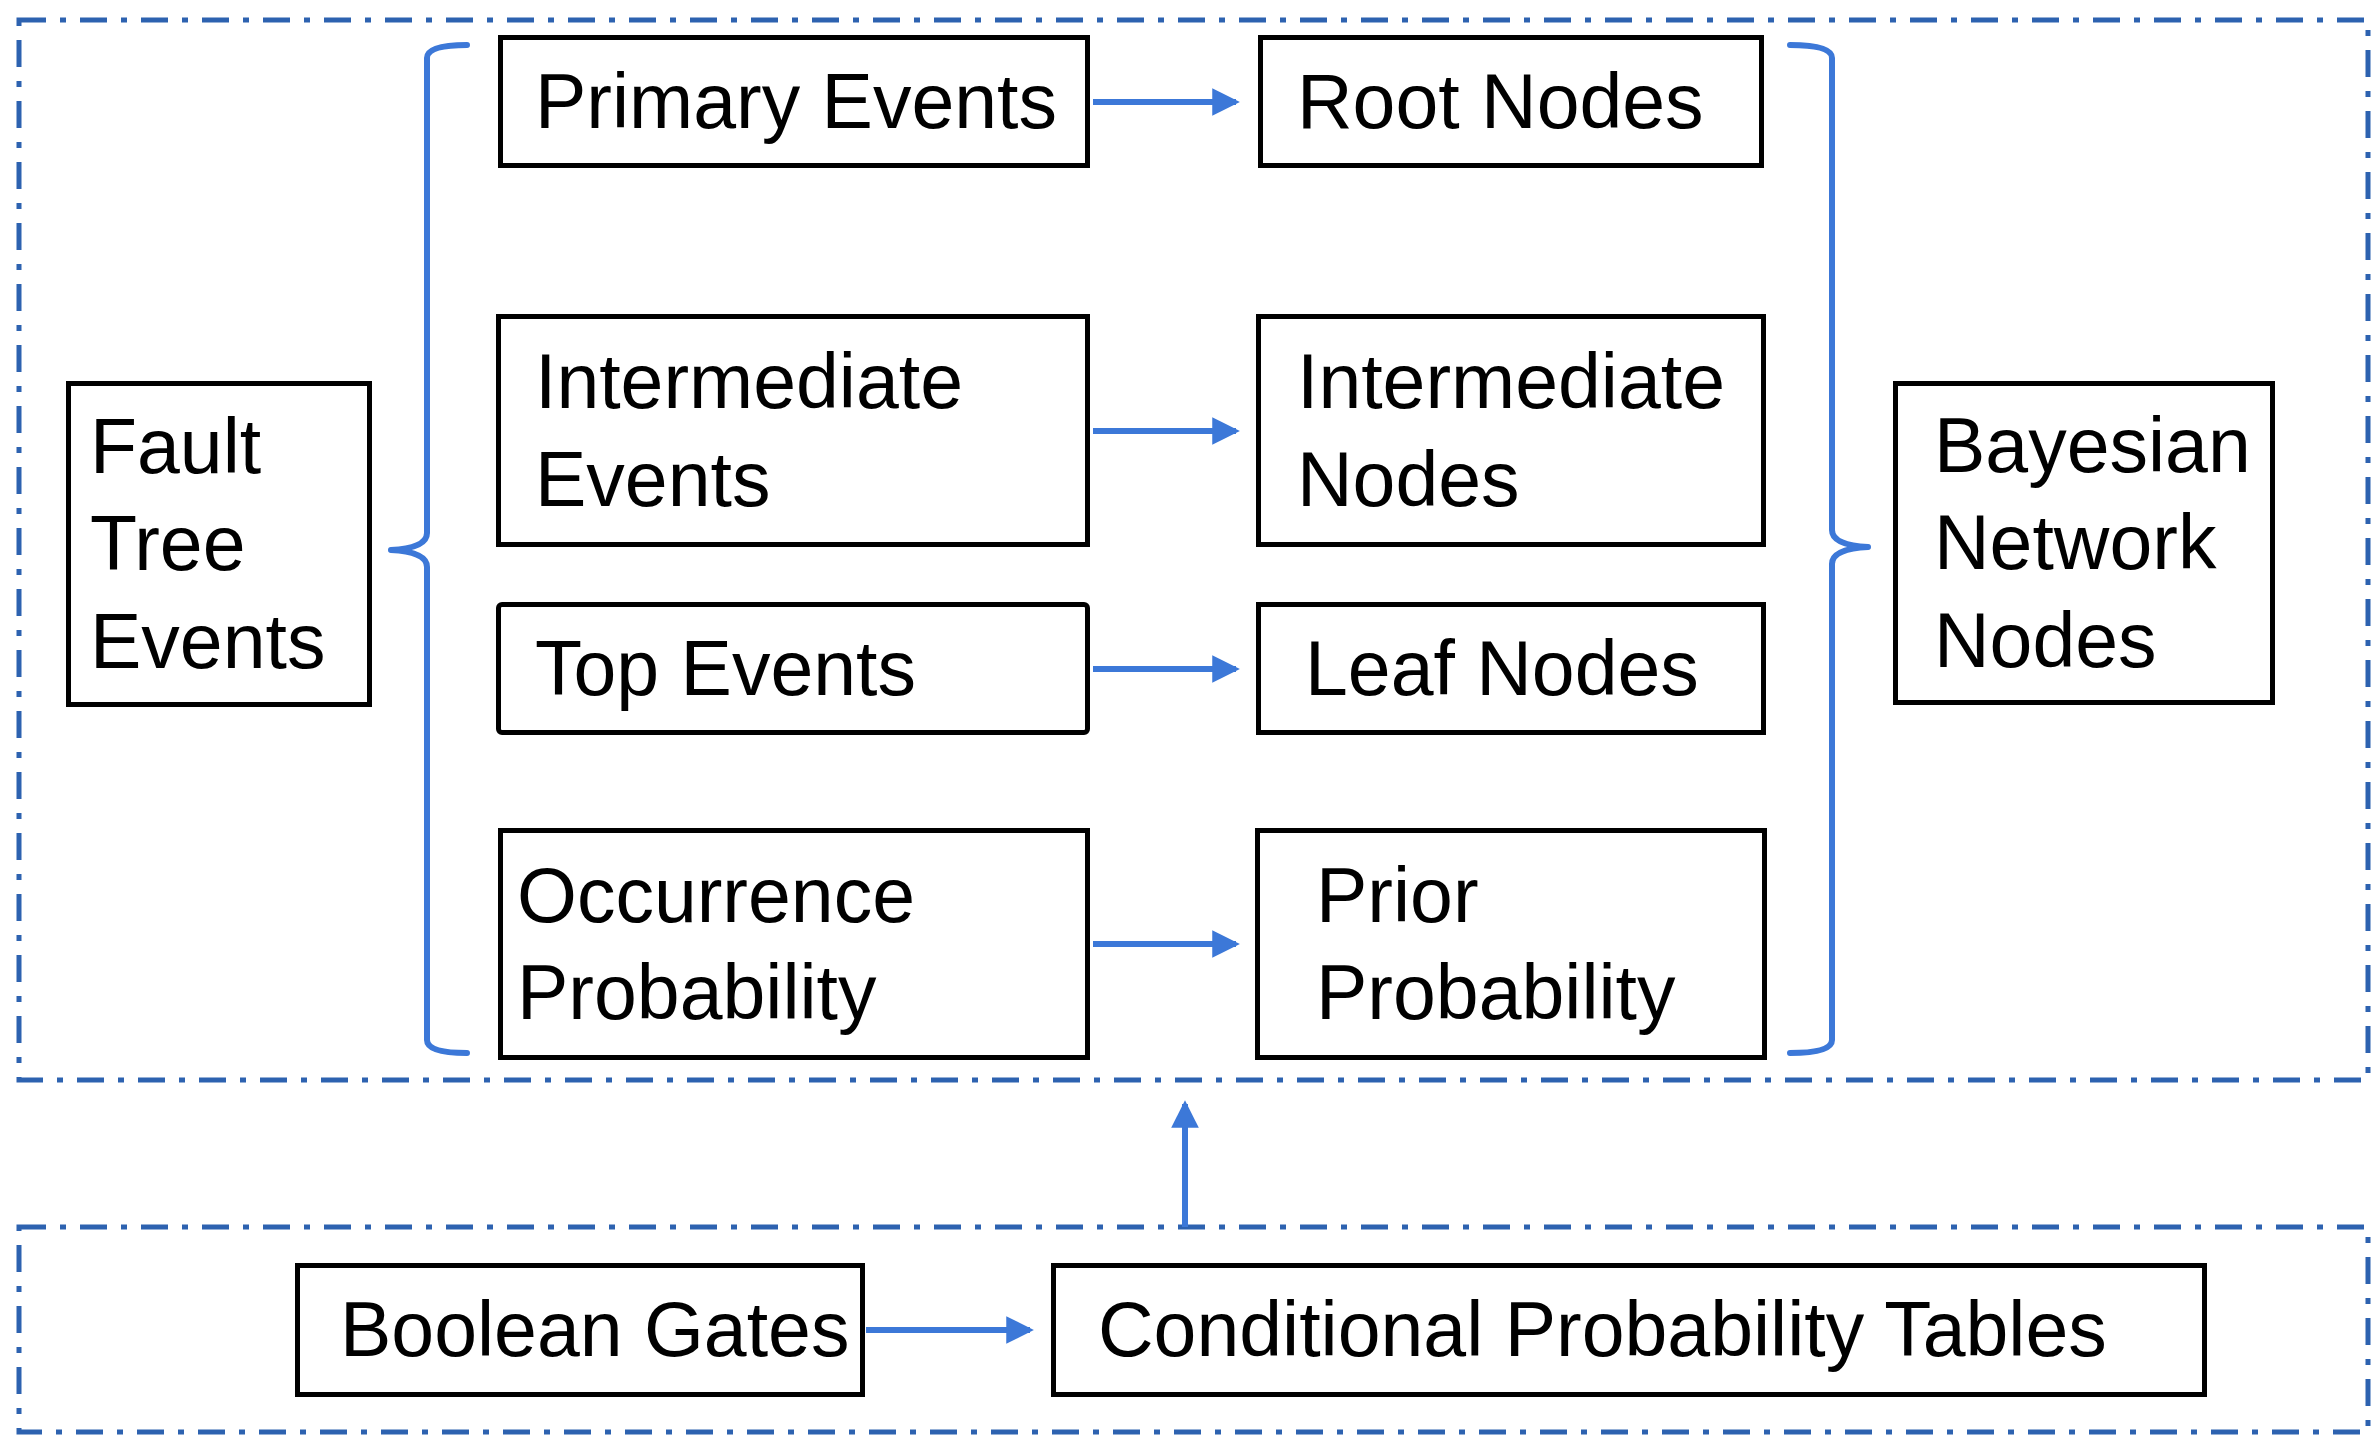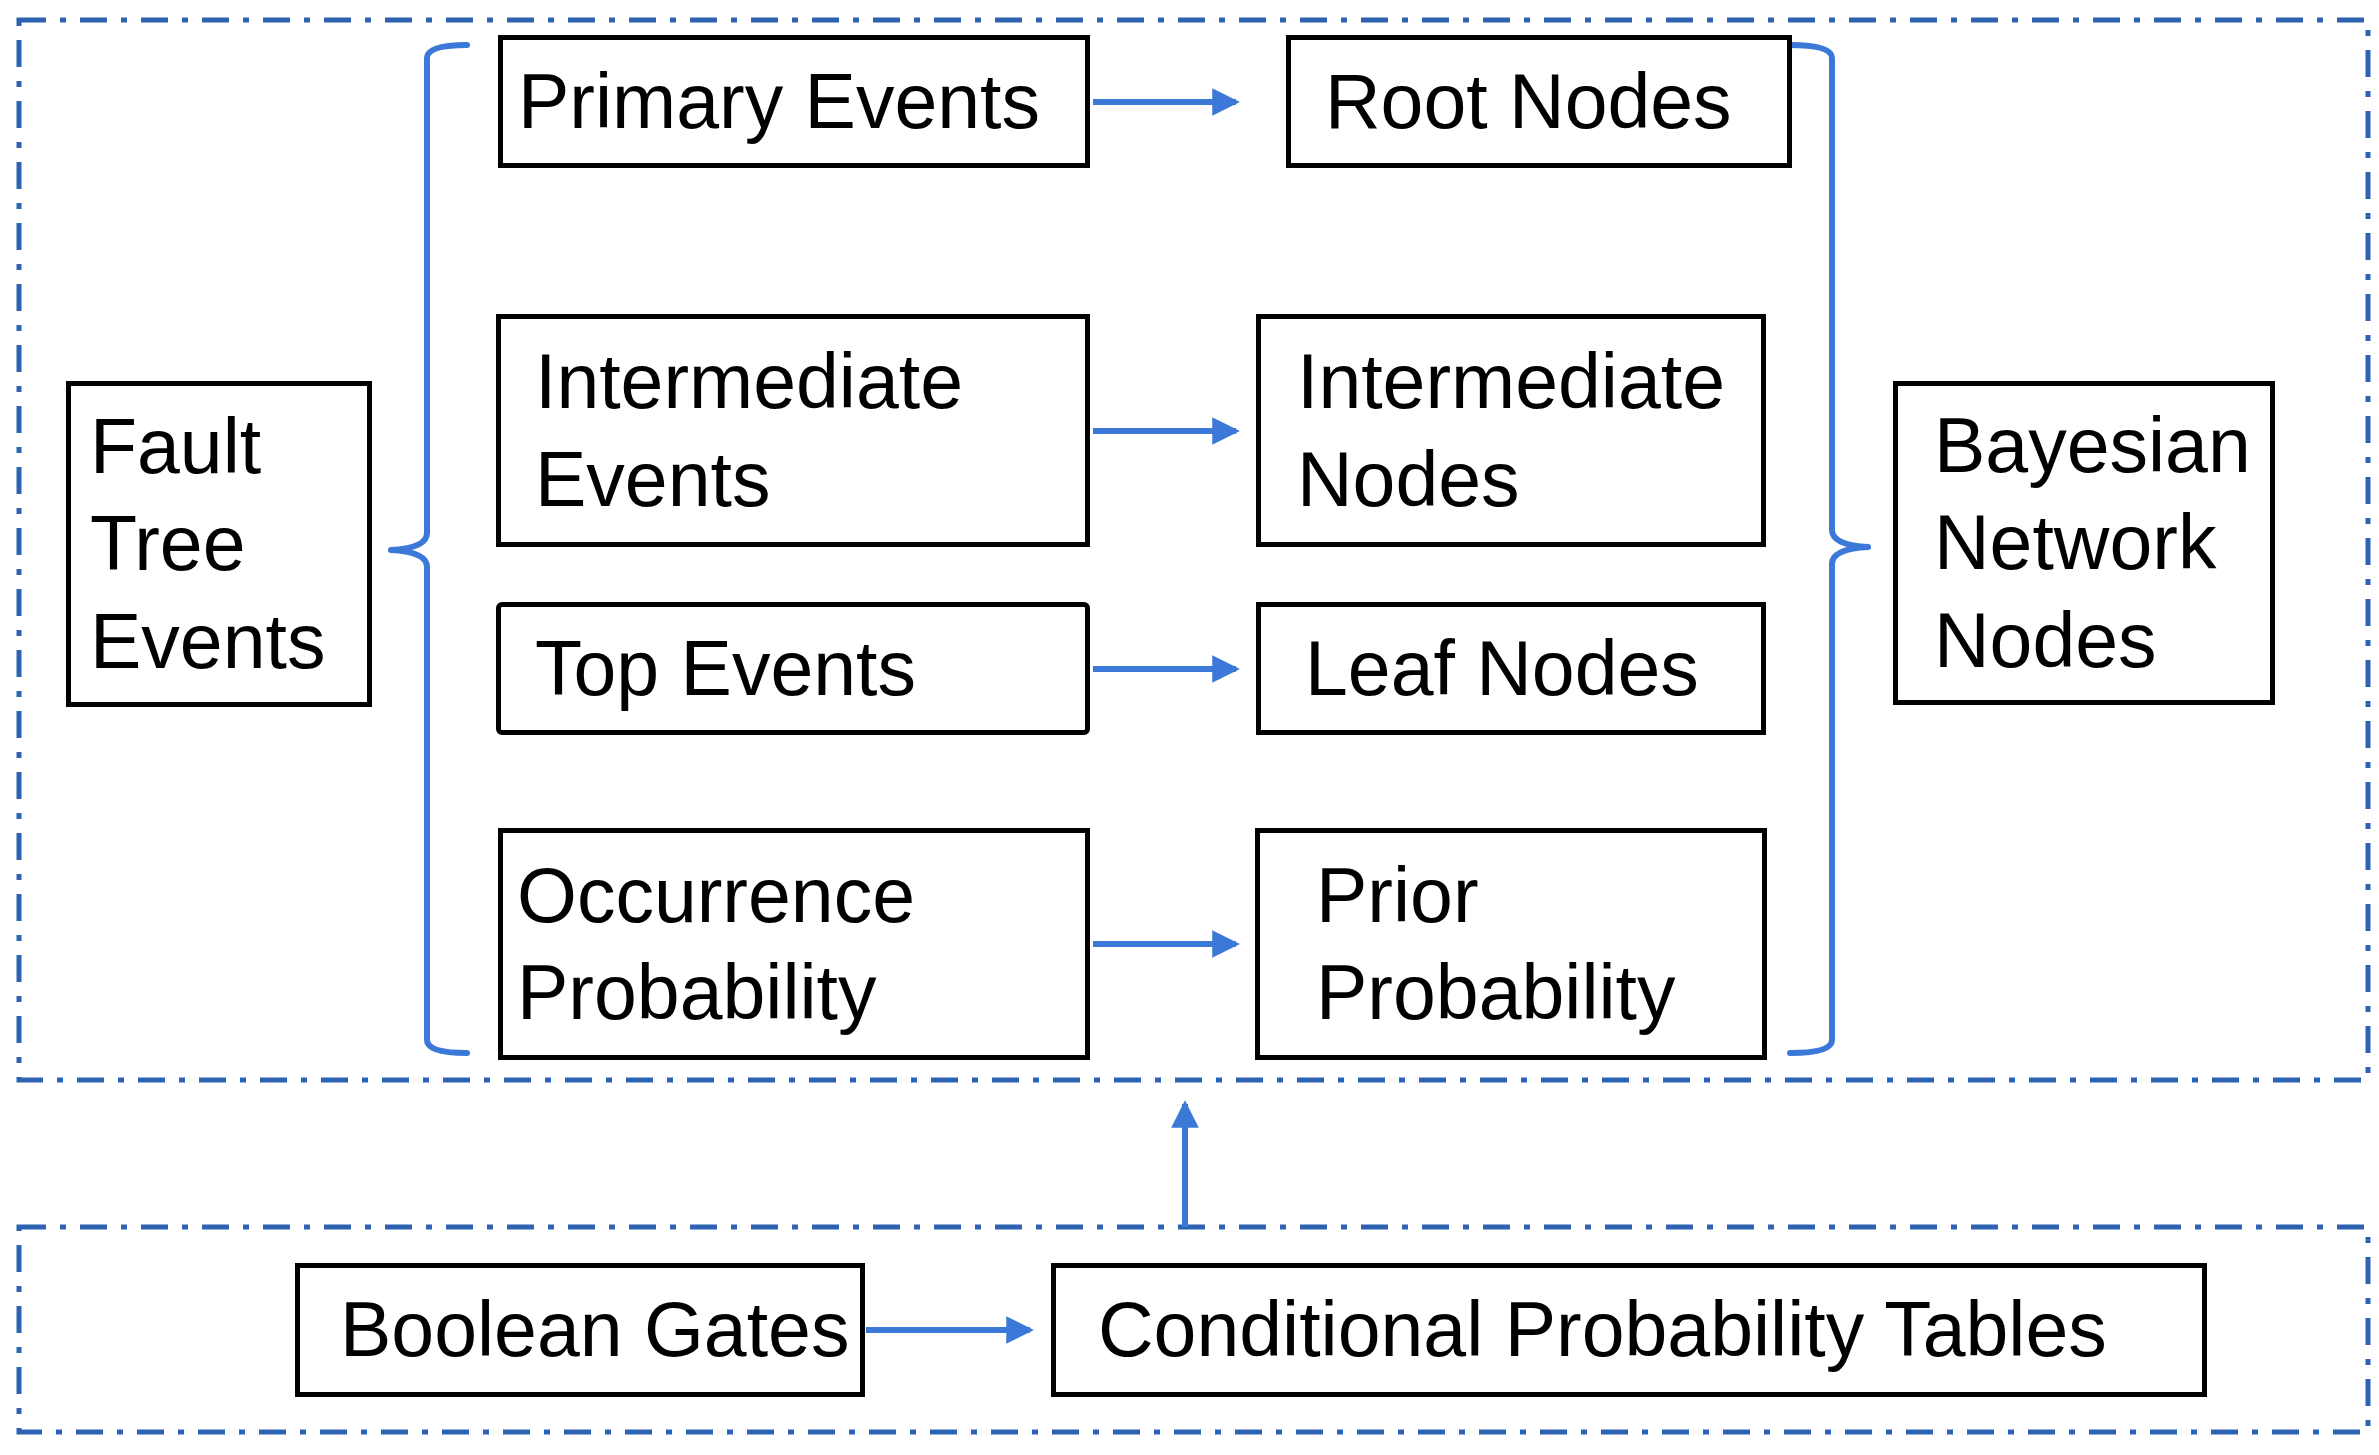--- a/index.html
+++ b/index.html
@@ -27,25 +27,25 @@
     position:absolute;
     box-sizing:border-box;
     display:flex;align-items:center;
     border:5px solid var(--box-border);
     background:#fff;
     color:#000;
     font-size:77px;line-height:1.26;
     white-space:pre-line;
   }
   .n-fault      {left:66px;  top:381px;  width:306px;  height:326px; padding-left:19px;}
-  .n-primary    {left:498px; top:35px;   width:592px;  height:133px; padding-left:15px;}
+  .n-primary    {left:498px; top:35px;   width:592px;  height:133px; padding-left:32px;}
   .n-interm-ev  {left:496px; top:314px;  width:594px;  height:233px; padding-left:34px;}
   .n-top-ev     {left:496px; top:602px;  width:594px;  height:133px; padding-left:34px;border-radius:6px;}
   .n-occur      {left:498px; top:828px;  width:592px;  height:232px; padding-left:14px;}
-  .n-root       {left:1258px;top:35px;   width:506px;  height:133px; padding-left:34px;margin-left:28px;}
+  .n-root       {left:1258px;top:35px;   width:506px;  height:133px; padding-left:34px;}
   .n-interm-no  {left:1256px;top:314px;  width:510px;  height:233px; padding-left:36px;}
   .n-leaf       {left:1256px;top:602px;  width:510px;  height:133px; padding-left:44px;}
   .n-prior      {left:1255px;top:828px;  width:512px;  height:232px; padding-left:56px;}
   .n-bayes      {left:1893px;top:381px;  width:382px;  height:324px; padding-left:36px;}
   .n-boolean    {left:295px; top:1263px; width:570px;  height:134px; padding-left:40px;}
   .n-cpt        {left:1051px;top:1263px; width:1156px; height:134px; padding-left:42px;}
 </style>
 </head>
 <body>
 

